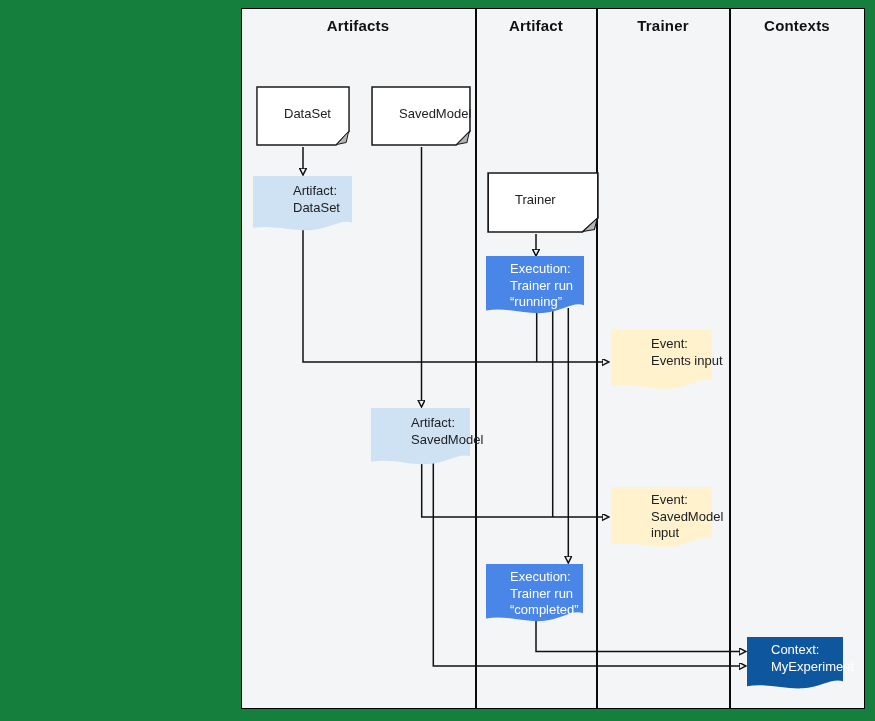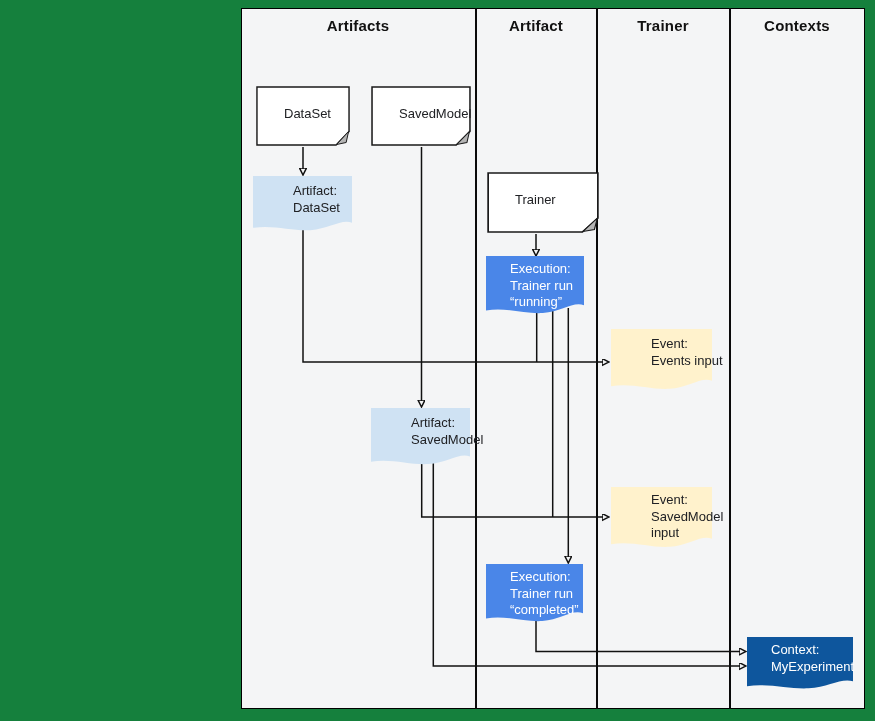--- a/index.html
+++ b/index.html
@@ -134,21 +134,21 @@
     <svg viewBox="0 0 100 100" preserveAspectRatio="none">
       <path d="M0,0 L100,0 L100,82 C89,75 77,93 58,95 C40,97 20,85 0,91 Z" fill="#4a86e8"></path>
     </svg>
     <div class="label light" style="padding-top:5px;line-height:16.5px">
       <span>Execution:</span><br>
       <span>Trainer run</span><br>
       <span>“completed”</span>
     </div>
   </div>
 
-  <div class="node" style="left:747px;top:637px;width:106px;height:54px">
+  <div class="node" style="left:747px;top:637px;width:96px;height:54px">
     <svg viewBox="0 0 100 100" preserveAspectRatio="none">
       <path d="M0,0 L100,0 L100,82 C89,75 77,93 58,95 C40,97 20,85 0,91 Z" fill="#0e569d"></path>
     </svg>
     <div class="label light" style="padding-top:4px">
       <span>Context:</span><br>
       <span>MyExperiment</span>
     </div>
   </div>
 </div>
 

